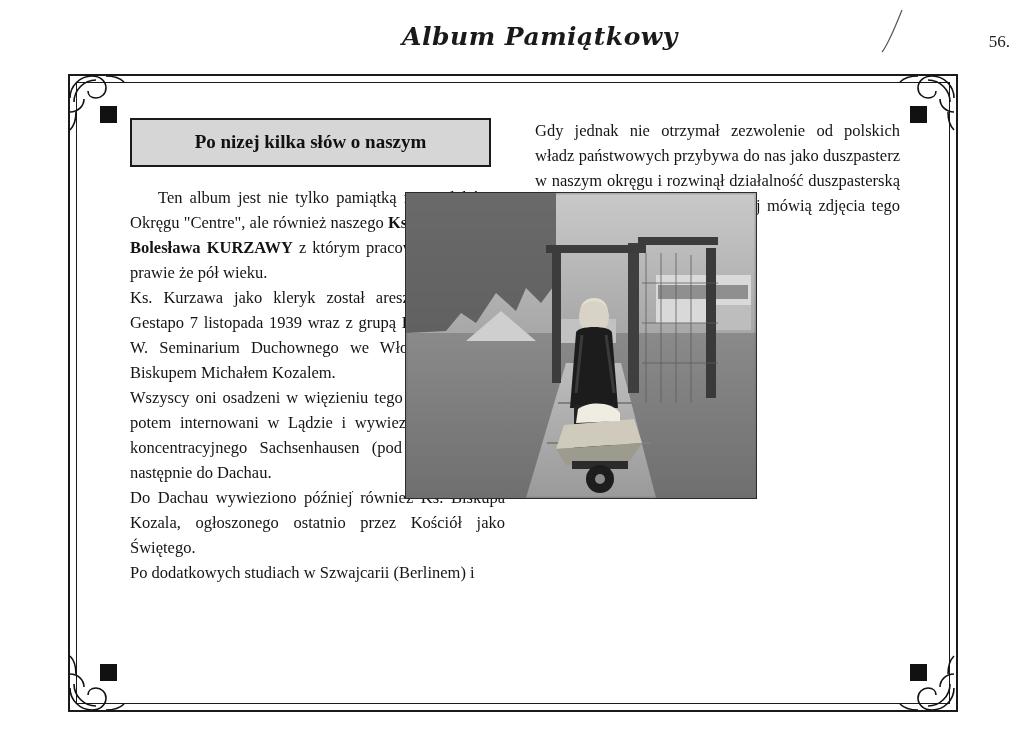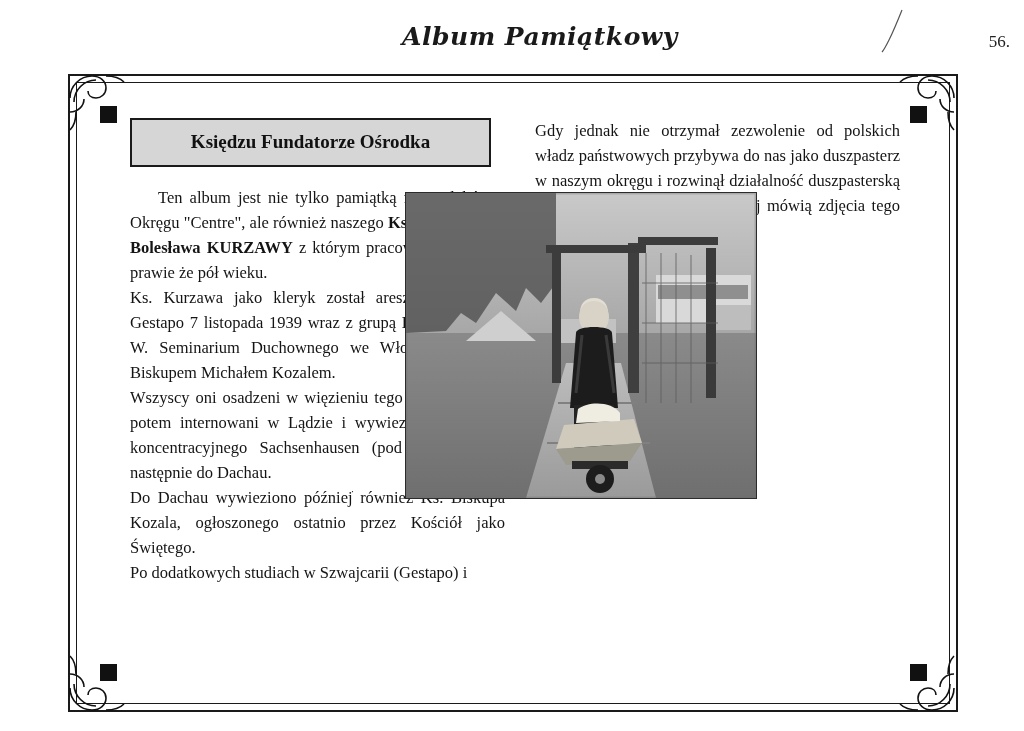--- a/index.html
+++ b/index.html
@@ -224,29 +224,29 @@
       <path d="M8 62 C12 58, 14 52, 14 44"></path>
     </g>
   </svg>
 </div>
 
 <div class="content">
 
   <div class="col-left">
 
     <div class="heading-box">
-      <div class="line">Księdzu Fundatorze Ośrodka</div>
+      <div class="line">Po nizej kilka słów o naszym</div>
     </div>
 
     <p class="body indent"><span>Ten album jest nie tylko pamiątką nas Polaków z Okręgu "Centre", ale również naszego </span><b>Księdza Infułata Bolesława KURZAWY</b><span> z którym pracowaliśmy razem prawie że pół wieku.</span></p>
 
     <p class="body">Ks. Kurzawa jako kleryk został aresztowany przez Gestapo 7 listopada 1939 wraz z grupą Ks. profesorów W. Seminarium Duchownego we Włocławku i Ks. Biskupem Michałem Kozalem.</p>
     <p class="body">Wszyscy oni osadzeni w więzieniu tego miasta, zostali potem internowani w Lądzie i wywiezieni do obozu koncentracyjnego Sachsenhausen (pod Berlinem), a następnie do Dachau.</p>
     <p class="body">Do Dachau wywieziono późniejֹ również Ks. Biskupa Kozala, ogłoszonego ostatnio przez Kościół jako Świętego.</p>
-    <p class="body">Po dodatkowych studiach w Szwajcarii (Gestapo) i</p>
+    <p class="body">Po dodatkowych studiach w Szwajcarii (Berlinem) i</p>
   </div>
 
   <div class="col-right">
     <p class="body">Gdy jednak nie otrzymał zezwolenie od polskich władz państwowych przybywa do nas jako duszpasterz w naszym okręgu i rozwinął działalność duszpasterską i kulturalno-patriotyczną o której mówią zdjęcia tego albumu.</p>
   </div>
 </div>
 
 <div class="photo">
   <svg width="350" height="305" viewBox="0 0 350 305">
     <defs>

